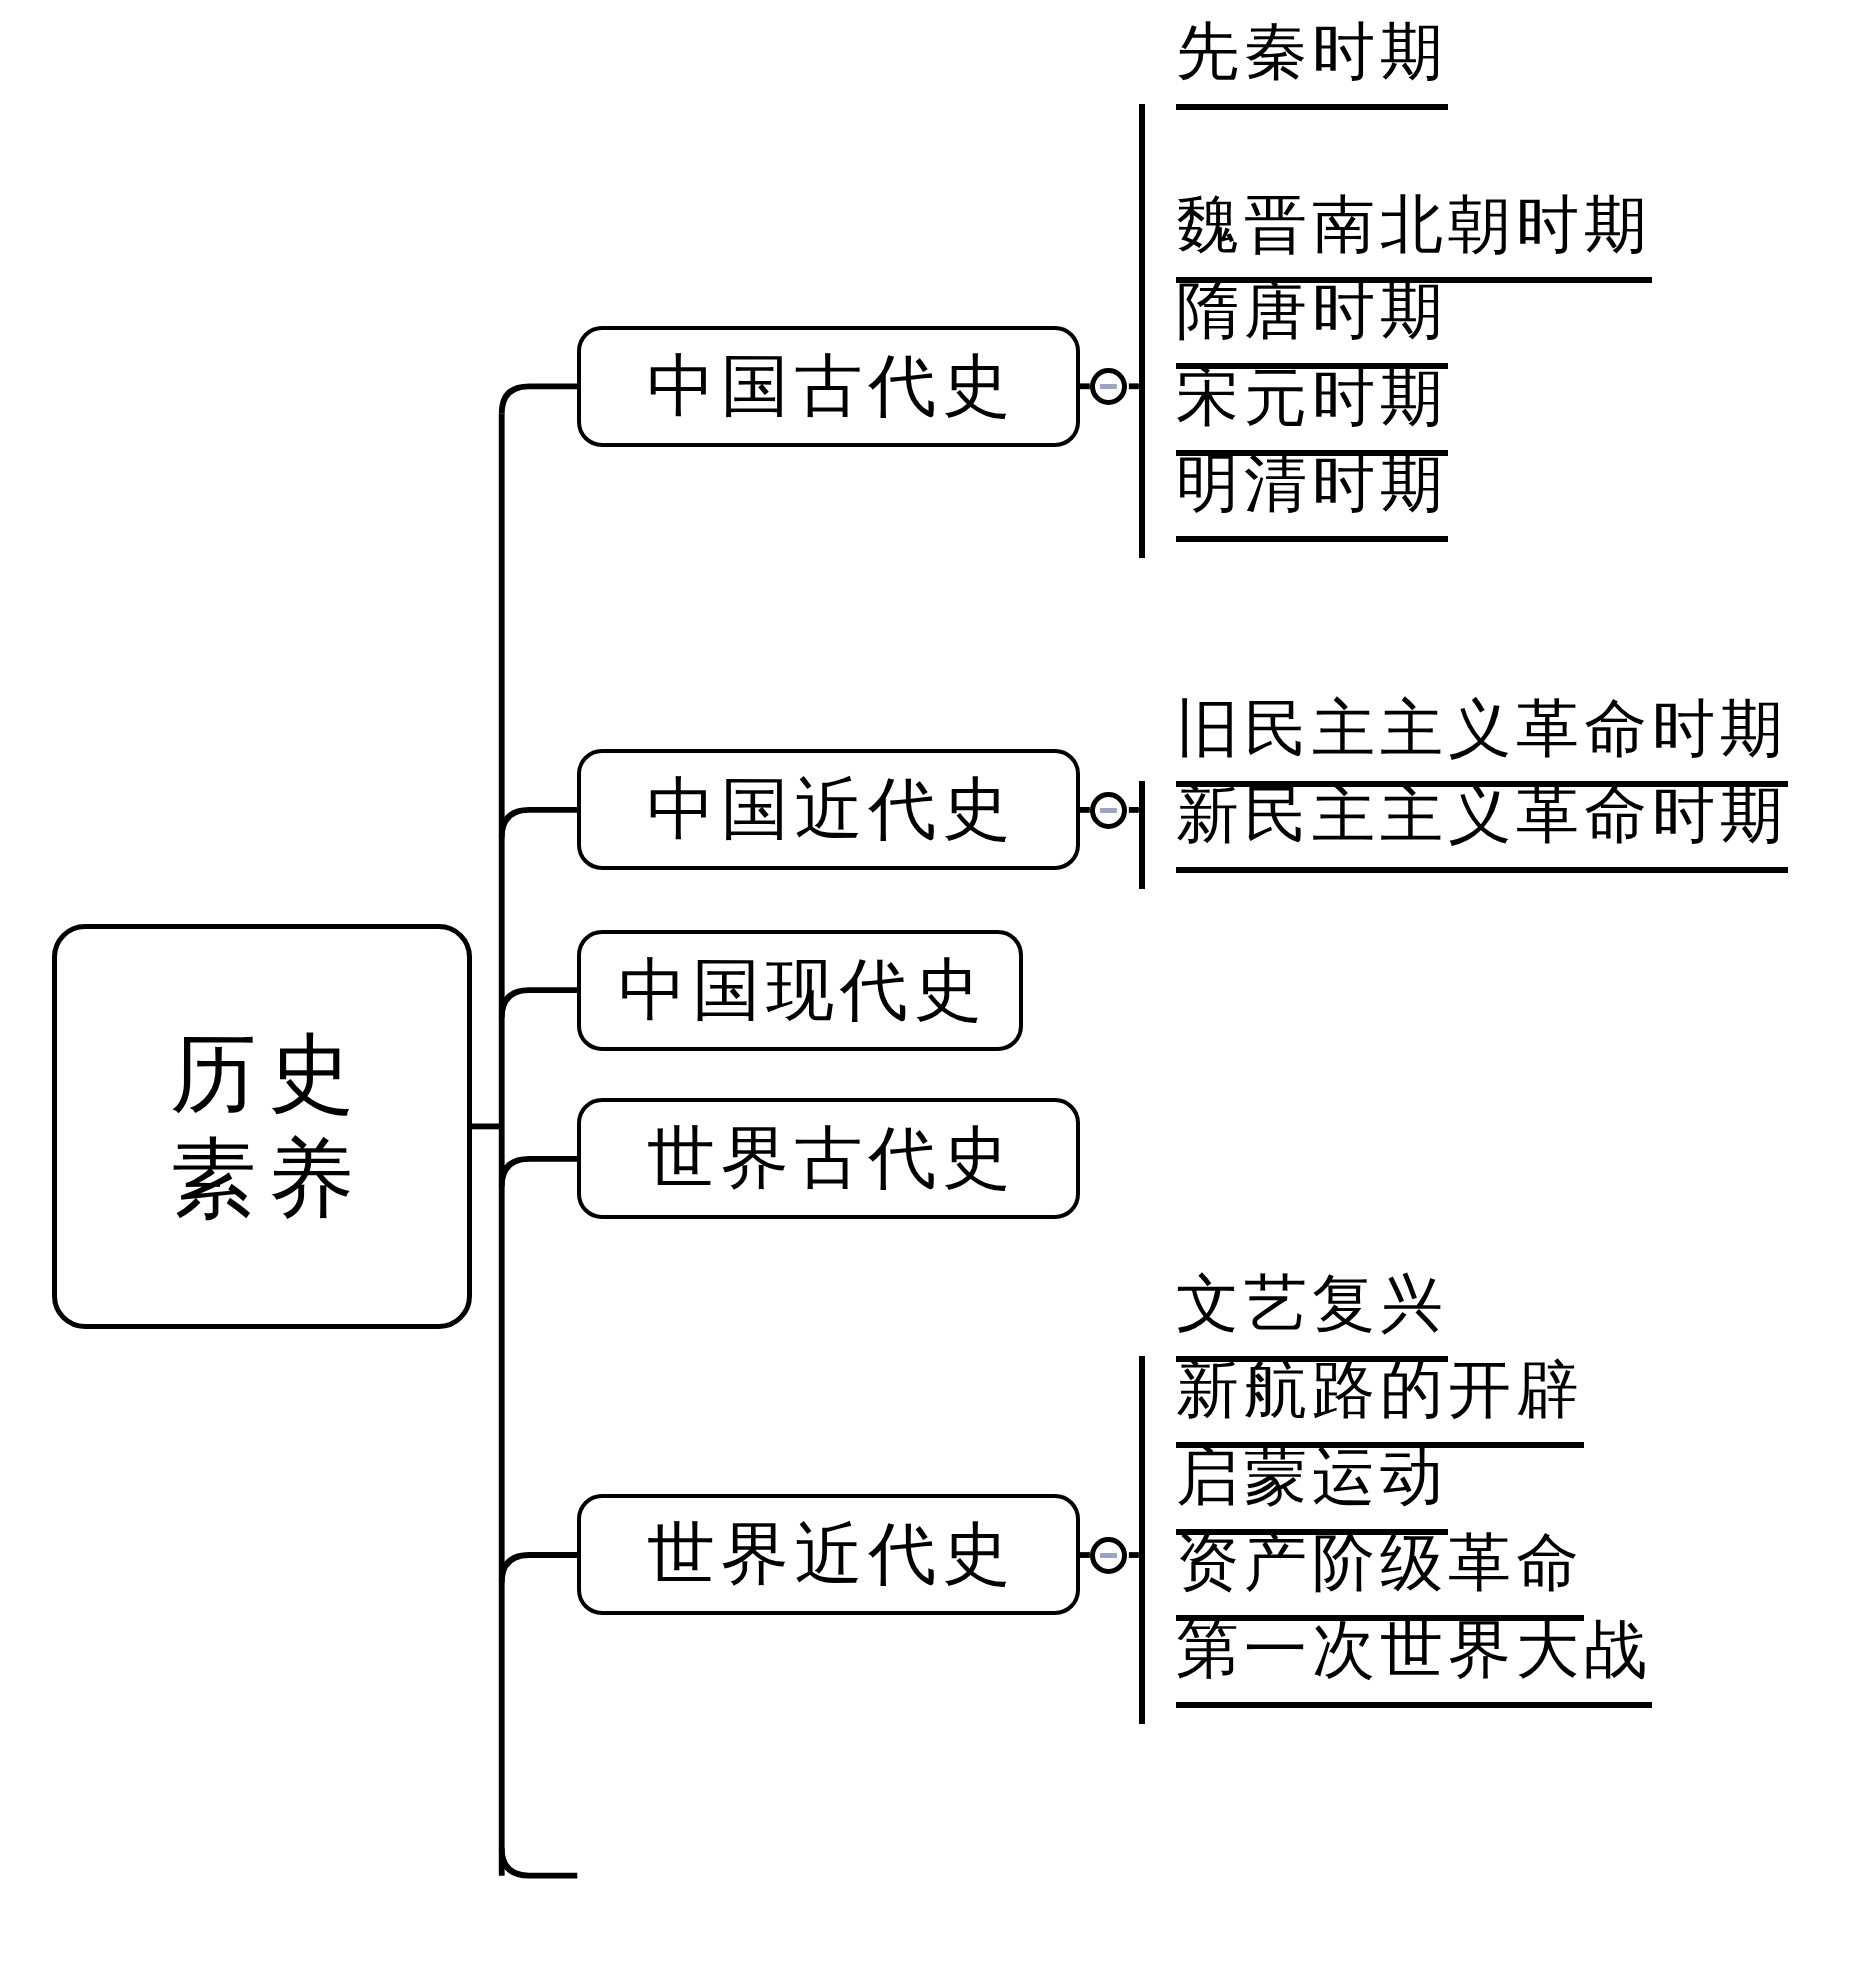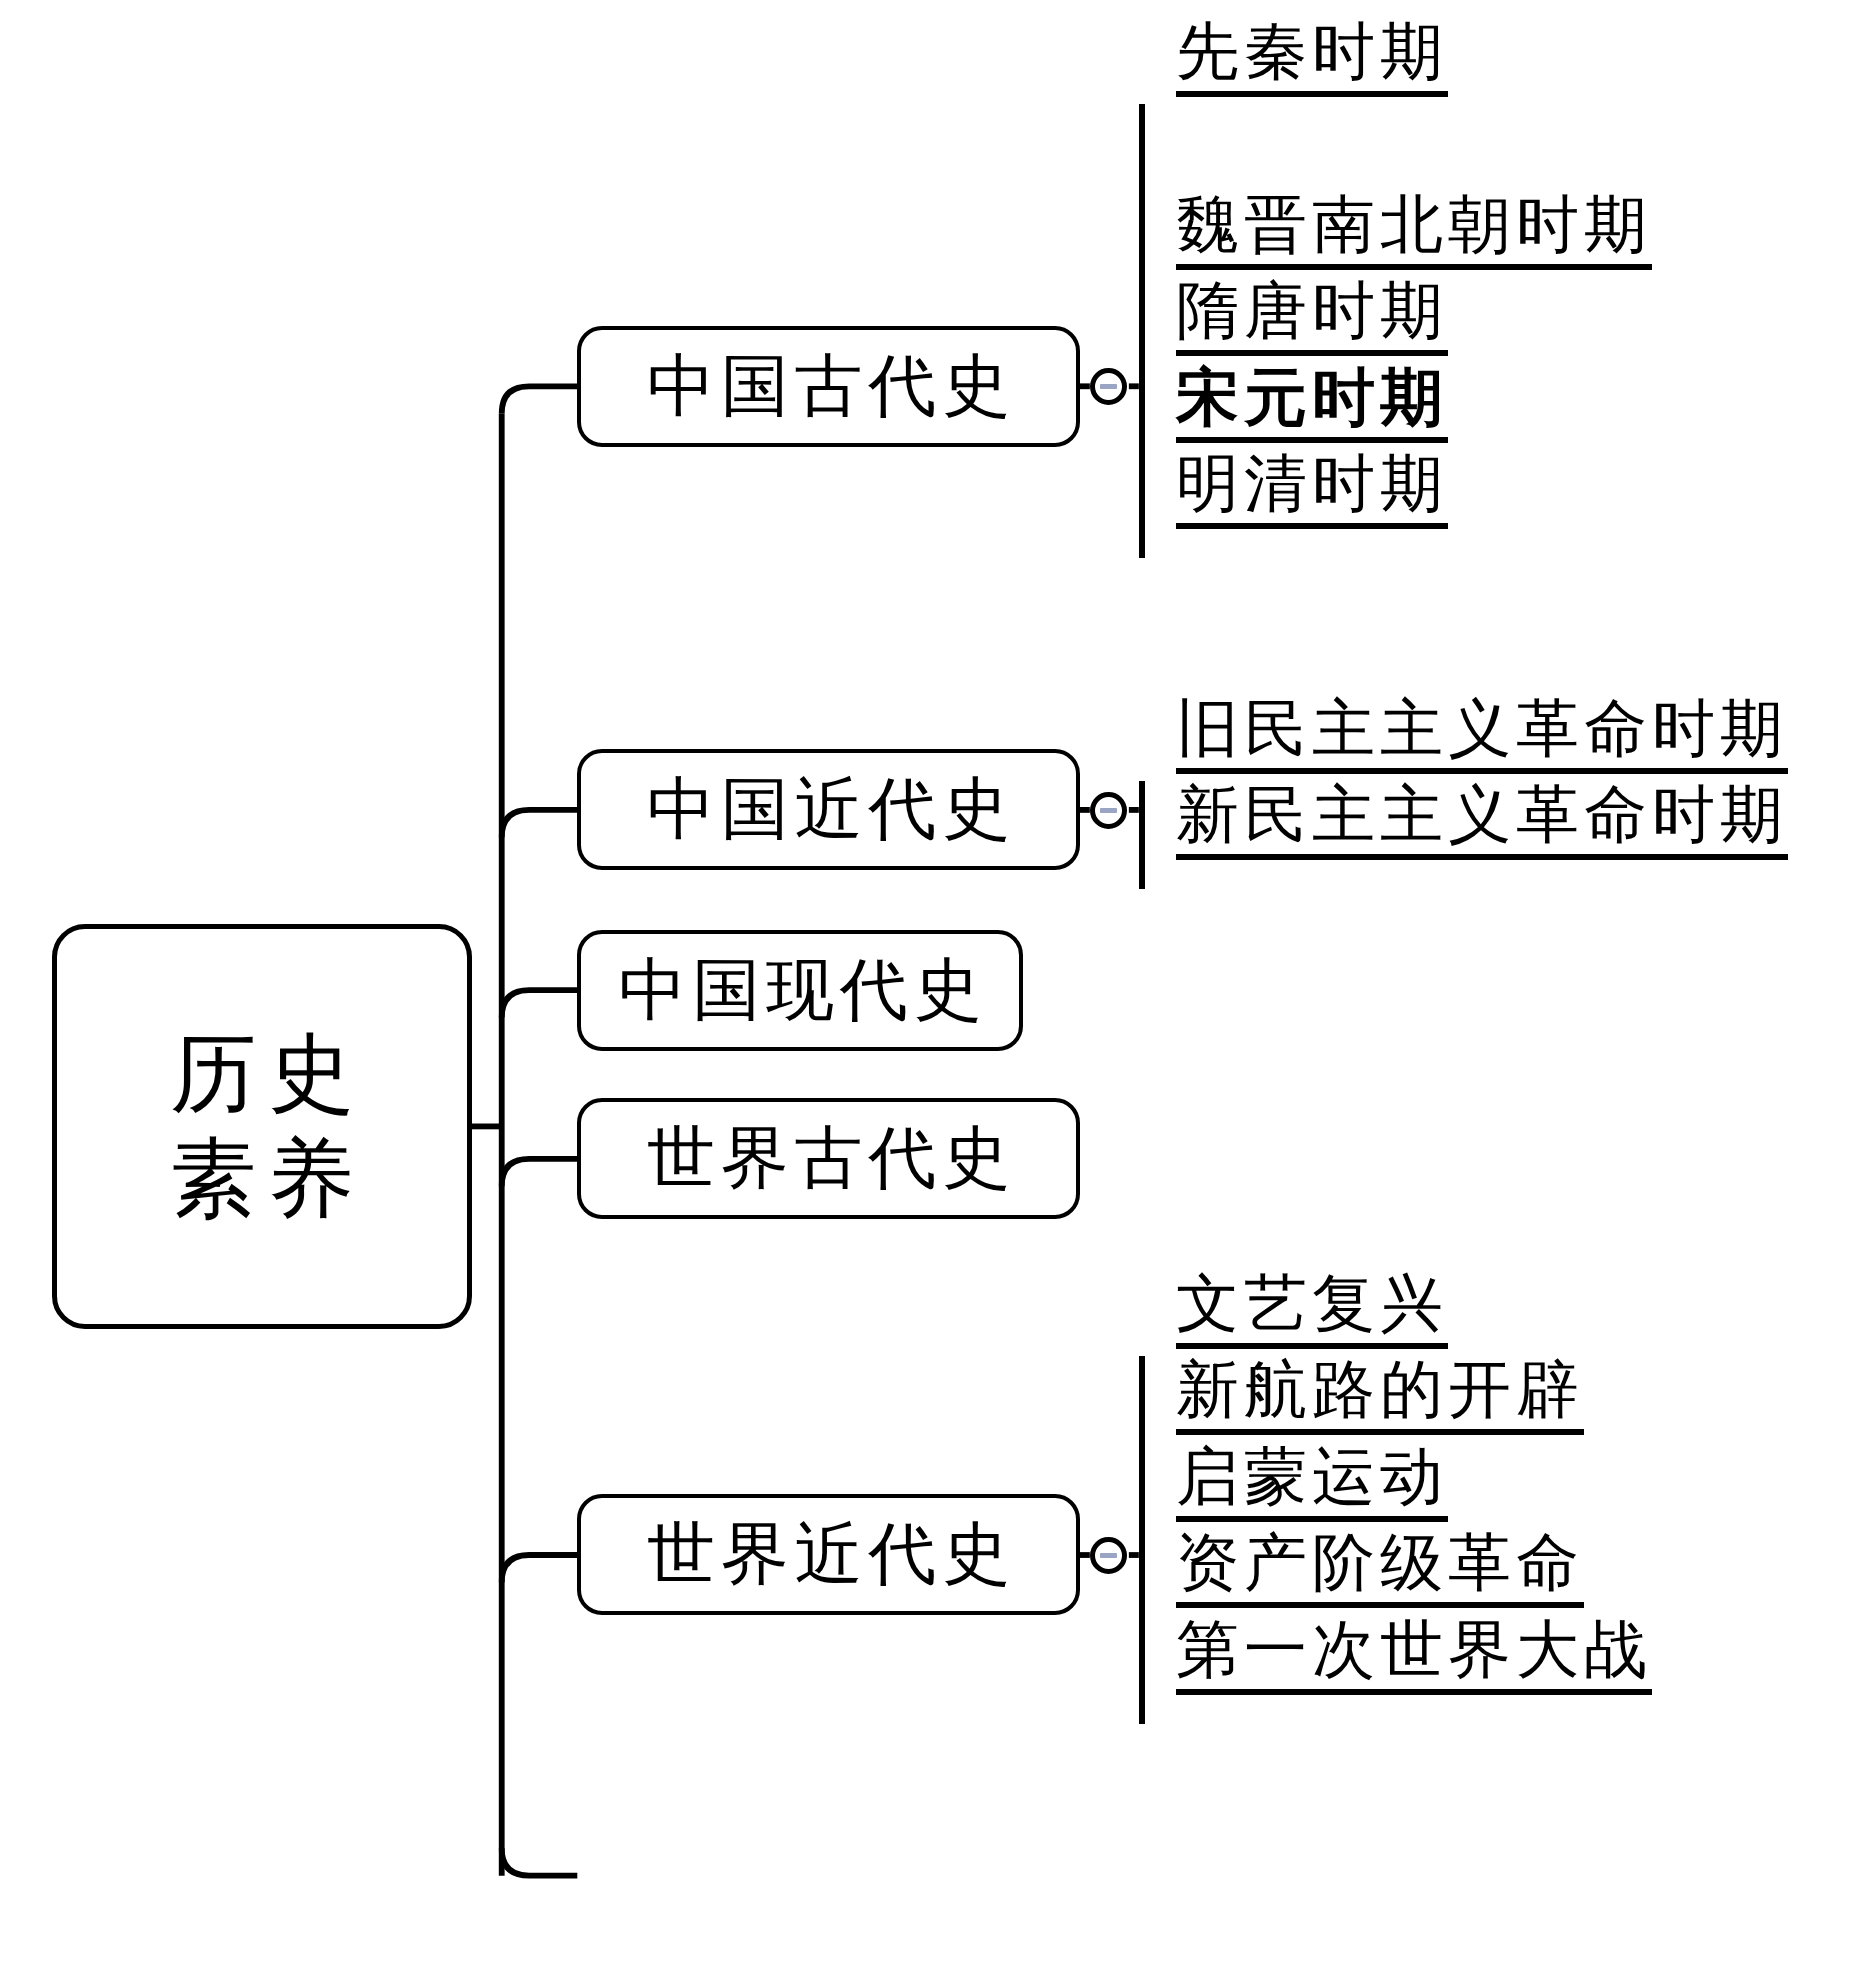--- a/index.html
+++ b/index.html
@@ -82,21 +82,21 @@
     display: block;
     padding-left: 37px;
     padding-right: 8.3px;
     font-size: 63px;
     letter-spacing: 5px;
     line-height: 1.0;
     white-space: nowrap;
   }
   .leaf-label {
     display: inline-block;
-    padding-bottom: 7px;
+    padding-bottom: 20px;
   }
   .leaf-rule {
     display: block;
     height: 5.8px;
     background: #000000;
   }
 
   
   .toggle {
     position: absolute;
@@ -173,21 +173,21 @@
       <span class="leaf-rule"></span>
     </div>
     <div class="leaf-item" style="position:absolute; left:0; top:90px; width:auto;">
       <span class="leaf-label">魏晋南北朝时期</span>
       <span class="leaf-rule"></span>
     </div>
     <div class="leaf-item" style="position:absolute; left:0; top:176px; width:auto;">
       <span class="leaf-label">隋唐时期</span>
       <span class="leaf-rule"></span>
     </div>
-    <div class="leaf-item" style="position:absolute; left:0; top:263px; width:auto;font-weight:bold;">
+    <div class="leaf-item" style="position:absolute; left:0; top:263px; width:auto;">
       <span class="leaf-label">宋元时期</span>
       <span class="leaf-rule"></span>
     </div>
     <div class="leaf-item" style="position:absolute; left:0; top:349px; width:auto;">
       <span class="leaf-label">明清时期</span>
       <span class="leaf-rule"></span>
     </div>
   </div>
 
   <div class="node-box branch-box" style="left:577px; top:749px; width:503px;">

